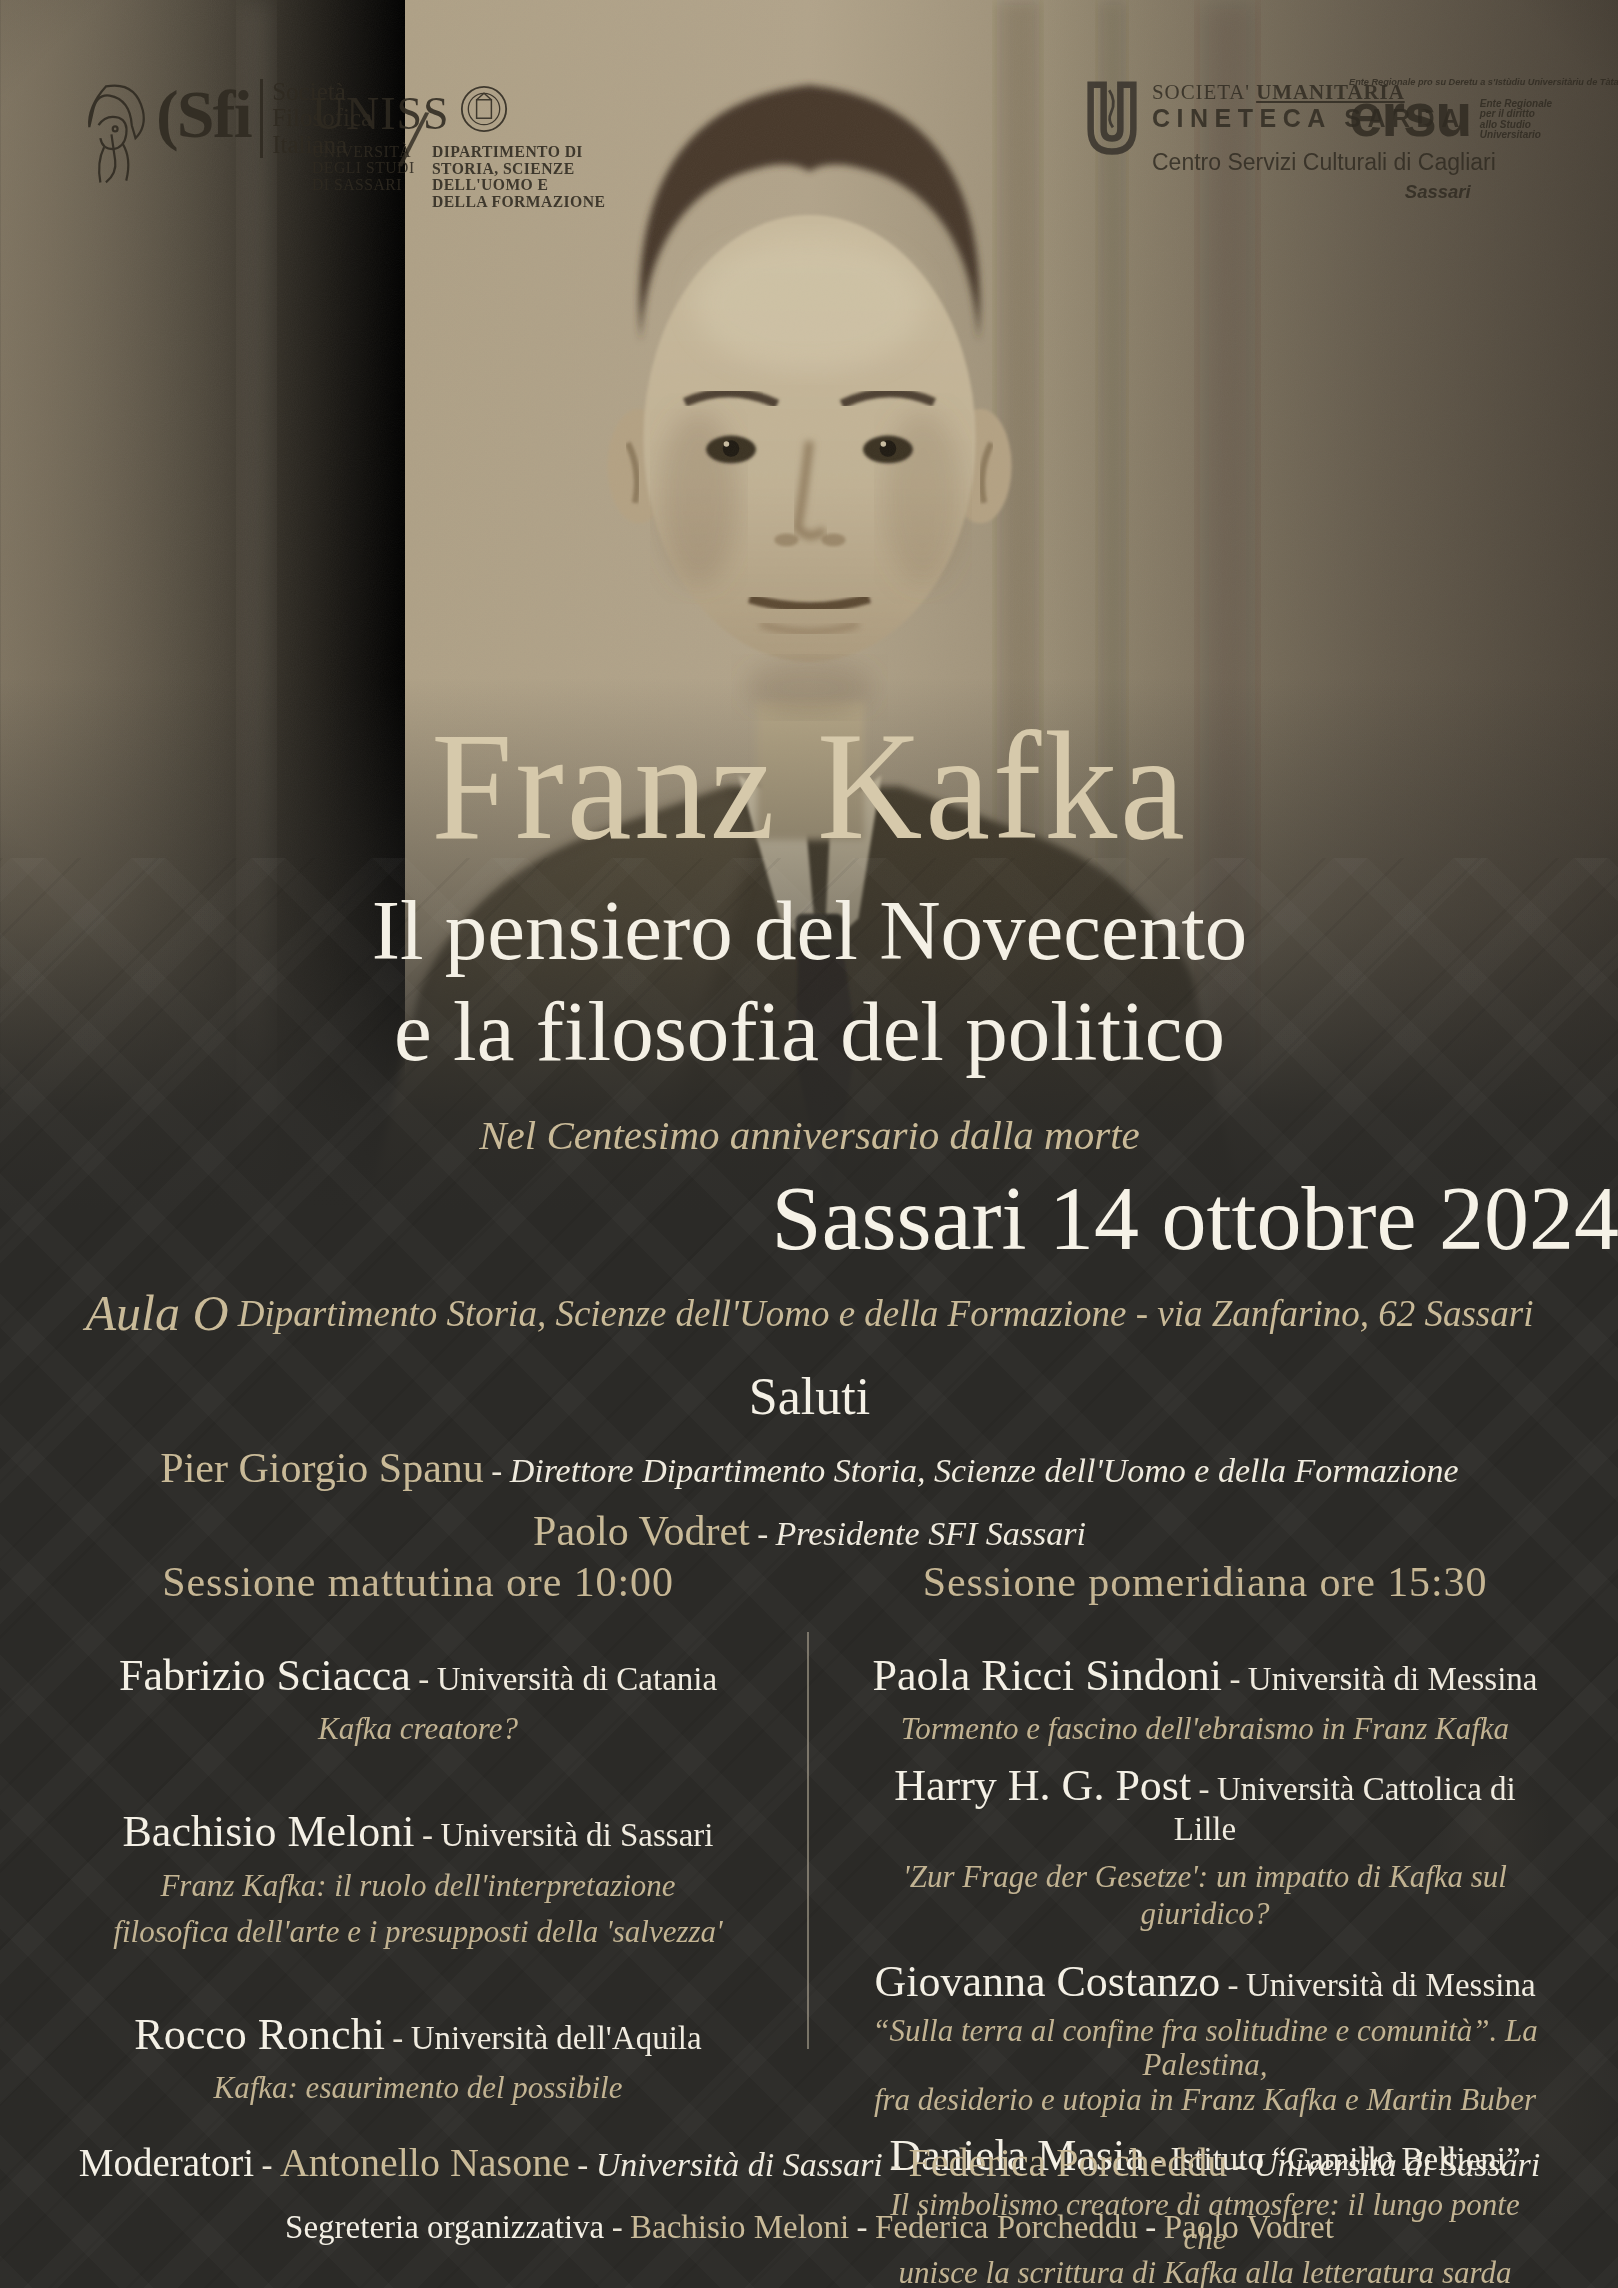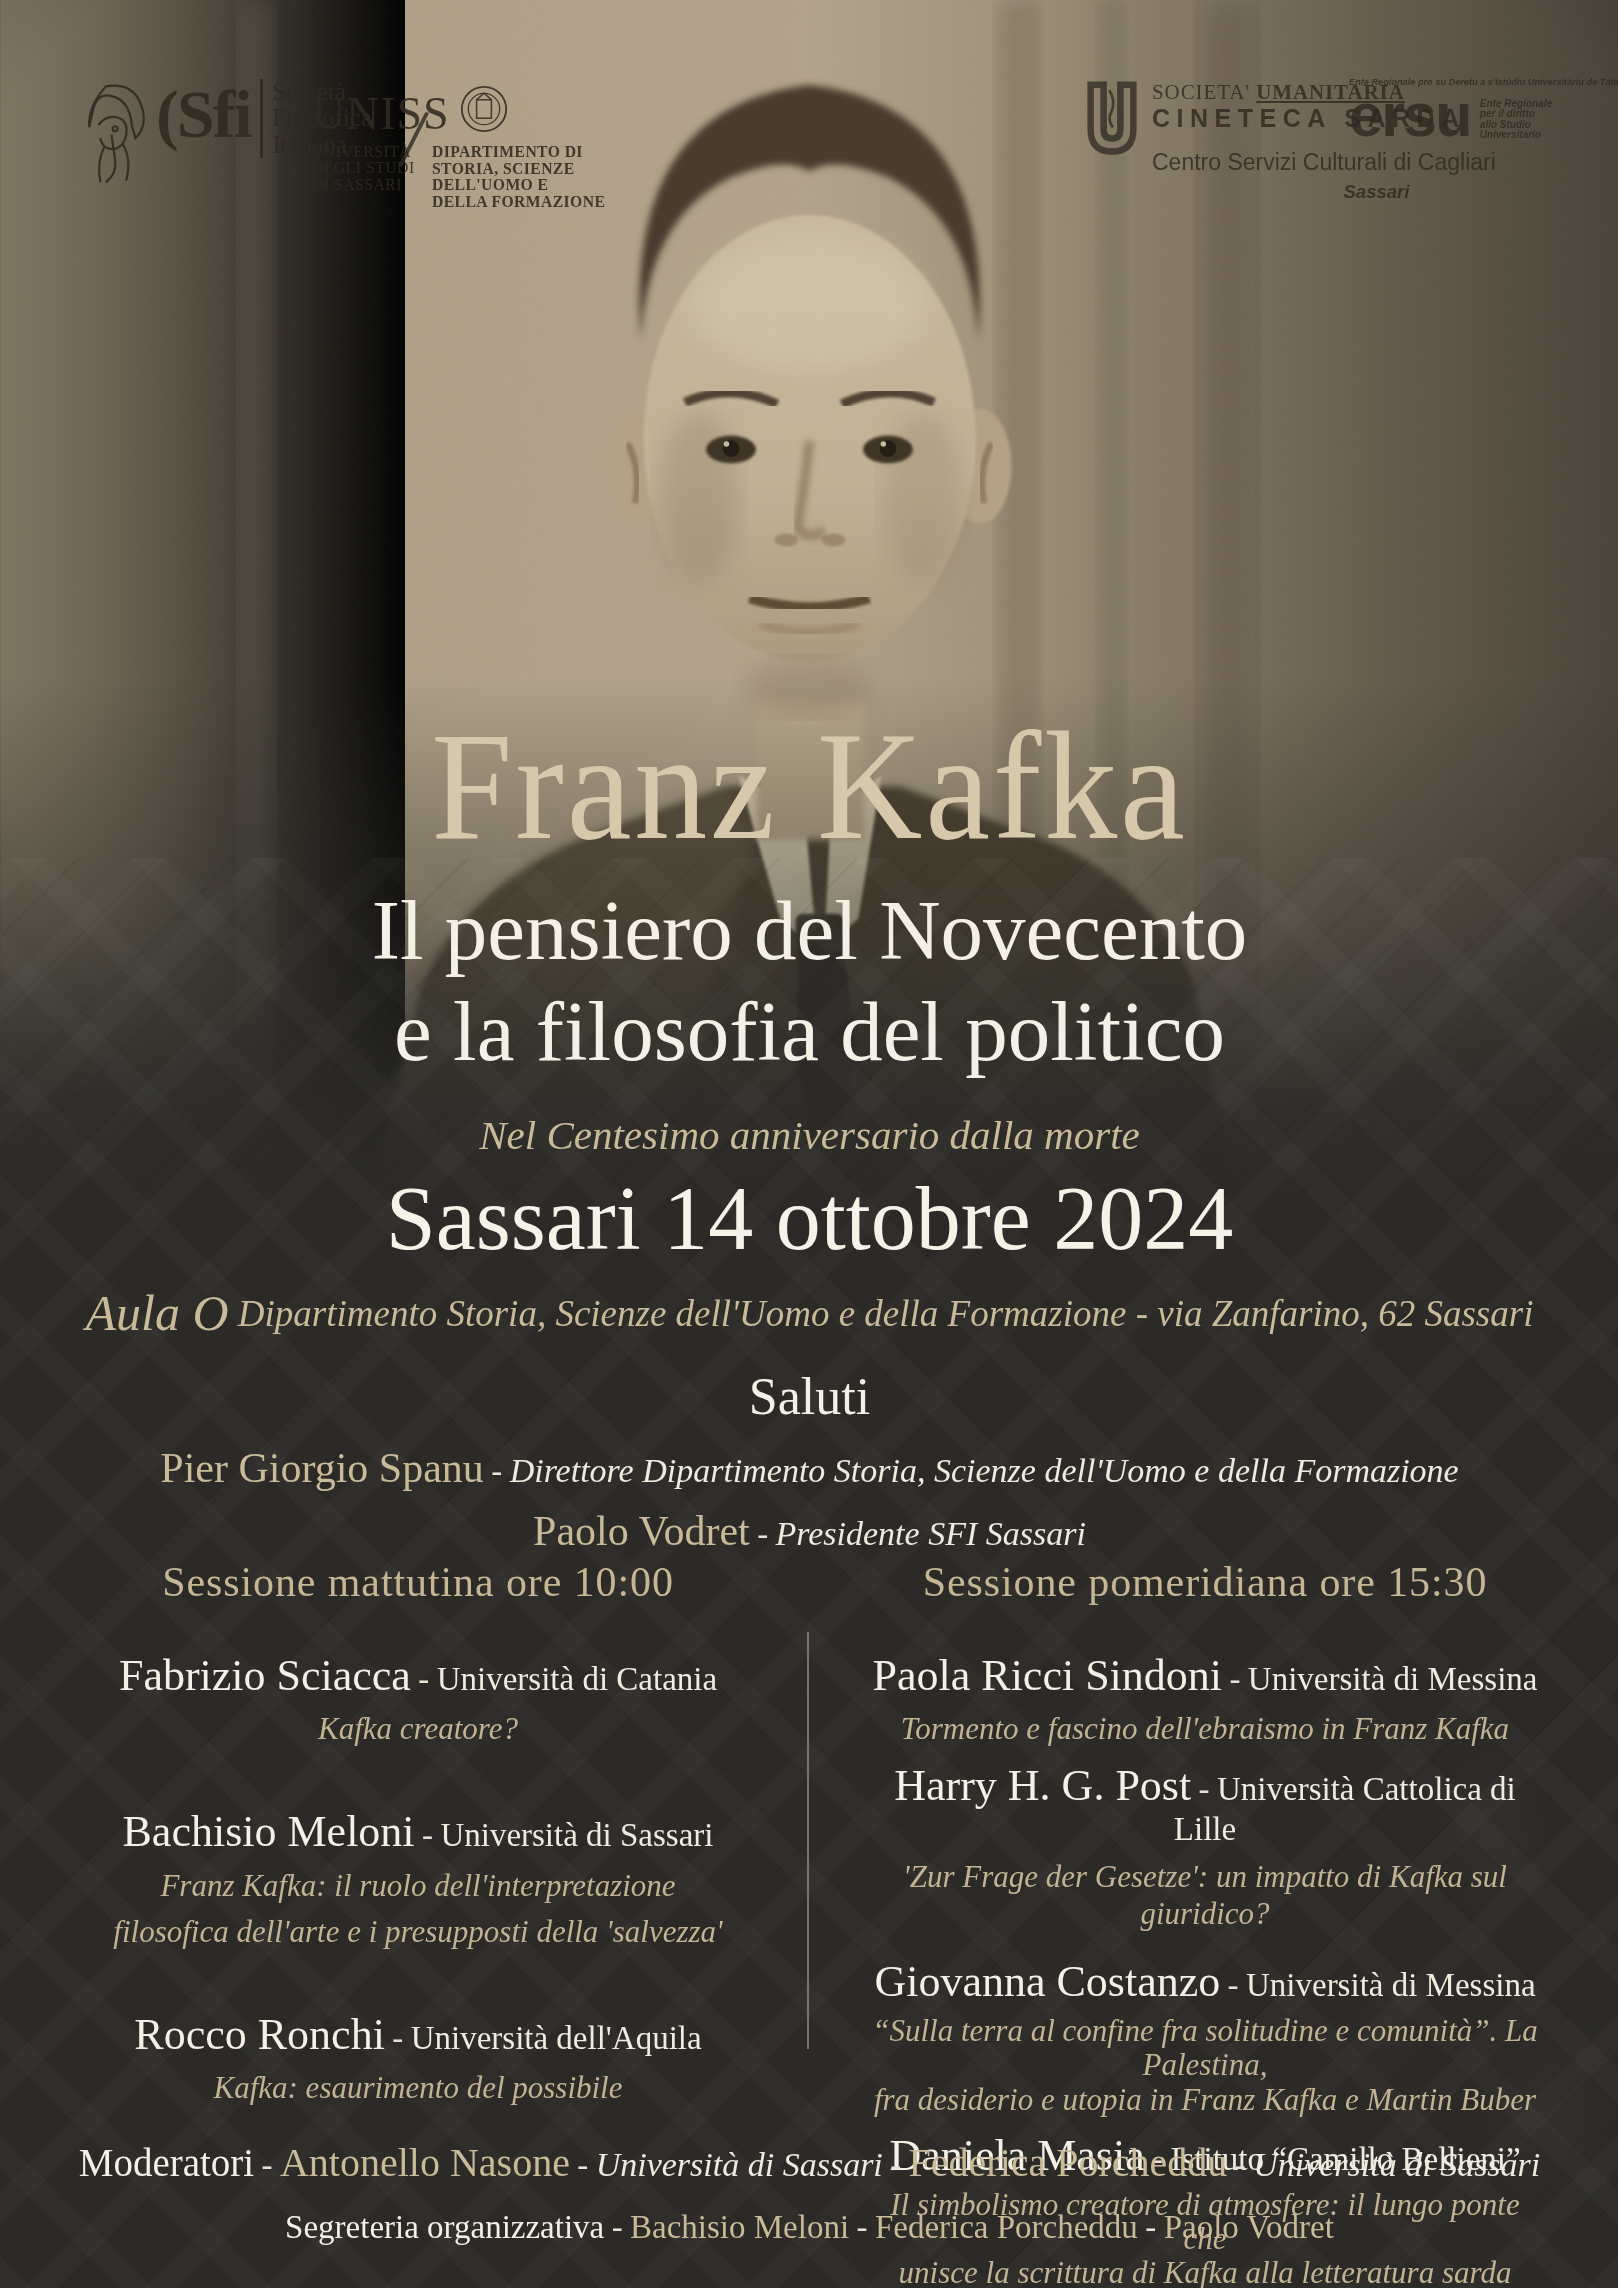--- a/index.html
+++ b/index.html
@@ -66,21 +66,21 @@
   .ersu-mark{font-size:61px;font-weight:bold;letter-spacing:-1.8px;line-height:.8;}
   .ersu-script{font-size:18.5px;font-style:italic;font-weight:bold;margin-top:42px;margin-left:-5.5px;}
   .ersu-side{font-size:10px;font-style:italic;font-weight:bold;margin-left:9.2px;margin-top:7.4px;}
   
   .cline{position:absolute;left:0;width:100%;text-align:center;line-height:1;}
   .title{top:713px;font-size:146px;color:#d6c9ab;letter-spacing:2.8px;}
   .title span{display:inline-block;transform:scaleY(1.06);}
   .sub1{top:888px;font-size:85px;color:#f4f0e5;}
   .sub2{top:989px;font-size:85px;color:#f4f0e5;}
   .anniv{top:1115px;font-size:41px;font-style:italic;color:#c9ba98;}
-  .date{top:1174px;font-size:90px;color:#f6f2e7;}
+  .date{top:1174px;font-size:90px;color:#f6f2e7;text-align:right;}
   .venue{top:1288px;font-size:37px;font-style:italic;color:#c9ba98;}
   .venue .aula{font-size:50px;vertical-align:-3.7px;margin-right:9.2px;}
   .saluti-h{top:1371px;font-size:52px;color:#f4f0e5;}
   .saluti-line{font-size:37px;}
   .s1{top:1447px;}
   .s2{top:1510px;}
   .pname{color:#c9ba98;font-size:42px;}
   .prole{font-style:italic;color:#efeadd;font-size:34px;}
   .dash{color:#e8e2d4;font-size:33px;padding:0 7.4px;}
   
@@ -270,21 +270,21 @@
       <div class="um-row2">CINETECA SARDA</div>
       <div class="um-row3">Centro Servizi Culturali di Cagliari</div>
     </div>
   </div>
 
   <div class="logo ersu">
     <div class="ersu-top">Ente Regionale pro su Deretu a s'Istùdiu Universitàriu de Tàtari</div>
     <div class="ersu-row">
       <div>
         <span class="ersu-mark">ersu</span>
-        <span class="ersu-script" style="display:block;text-align:left">Sassari</span>
+        <span class="ersu-script" style="display:block;text-align:right">Sassari</span>
       </div>
       <div class="ersu-side">
         <span style="display:block">Ente Regionale</span>
         <span style="display:block">per il diritto</span>
         <span style="display:block">allo Studio</span>
         <span style="display:block">Universitario</span>
       </div>
     </div>
   </div>
 

